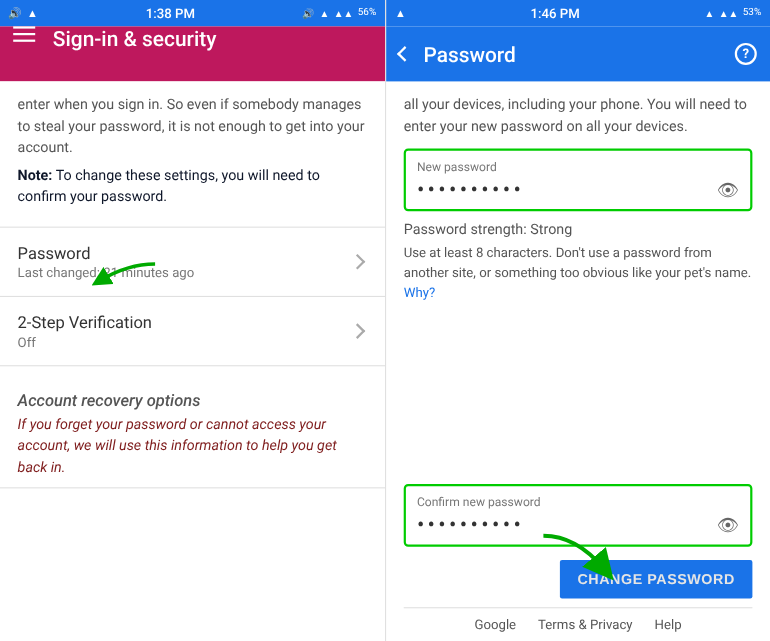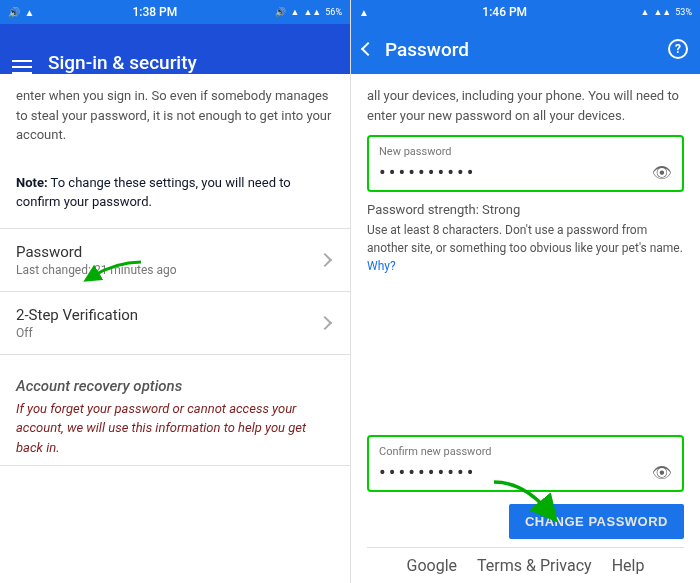--- a/index.html
+++ b/index.html
@@ -30,24 +30,24 @@
       justify-content: space-between;
       padding: 0 8px;
       color: white;
       font-size: 11px;
     }
 
     .status-left { display: flex; align-items: center; gap: 4px; }
     .status-right { display: flex; align-items: center; gap: 4px; }
 
     .left-header {
-      background: #1d4ed8;
+      background: #be185d;
       height: 50px;
       display: flex;
-      align-items: flex-end;
+      align-items: flex-start;
       padding: 0 12px;
       gap: 16px;
       color: white;
     }
 
     .left-header-title {
       font-size: 19px;
       font-weight: 500;
       color: white;
     }
@@ -69,21 +69,21 @@
       flex: 1;
       overflow: hidden;
       padding: 12px 16px;
       background: #fff;
     }
 
     .intro-text {
       font-size: 13px;
       color: #555;
       line-height: 1.5;
-      margin-bottom: 28px;
+      margin-bottom: 6px;
     }
 
     .note-text {
       font-size: 13px;
       color: #0f172a;
       line-height: 1.5;
       margin-bottom: 16px;
     }
     .note-text strong { font-weight: bold; }
 
@@ -317,21 +317,21 @@
 
     .footer-links {
       display: flex;
       justify-content: center;
       gap: 20px;
       padding: 8px 0;
       border-top: 1px solid #e0e0e0;
     }
 
     .footer-link {
-      font-size: 16px;
+      font-size: 12px;
       color: #555;
       text-decoration: none;
       cursor: pointer;
     }
   </style>
 </head>
 <body>
 
 <div class="left-panel">
 

